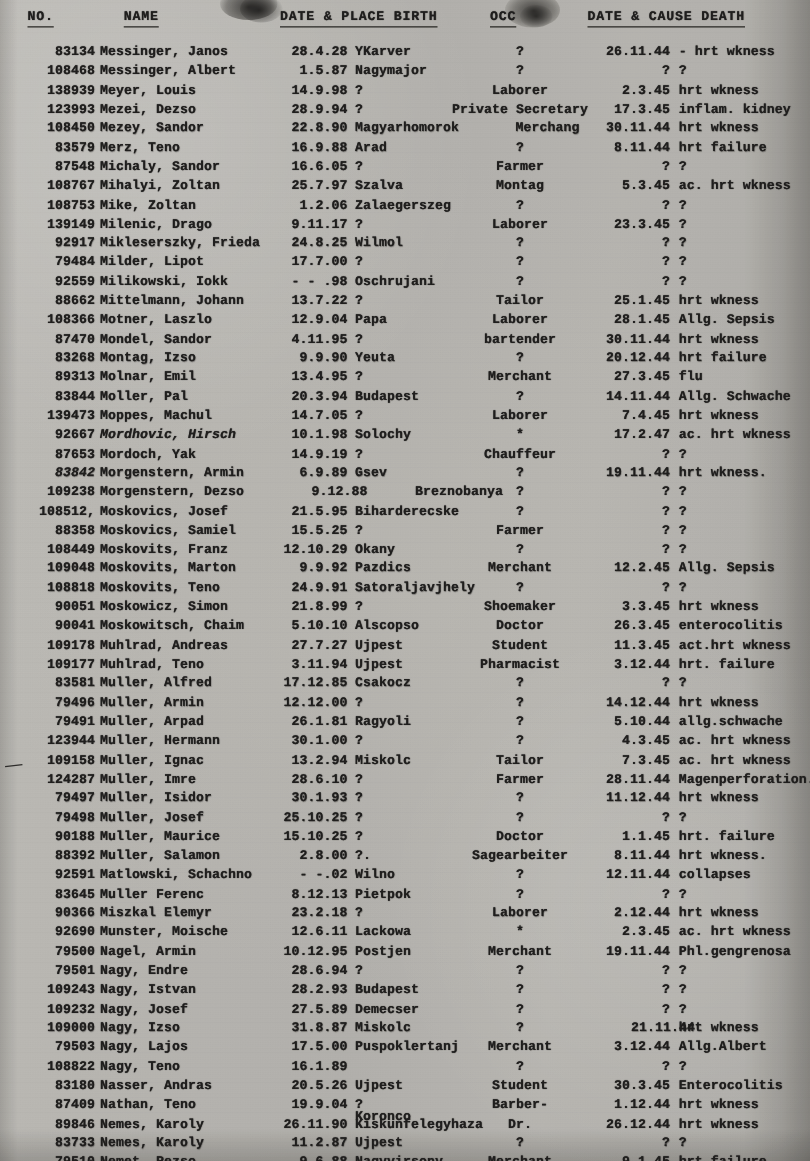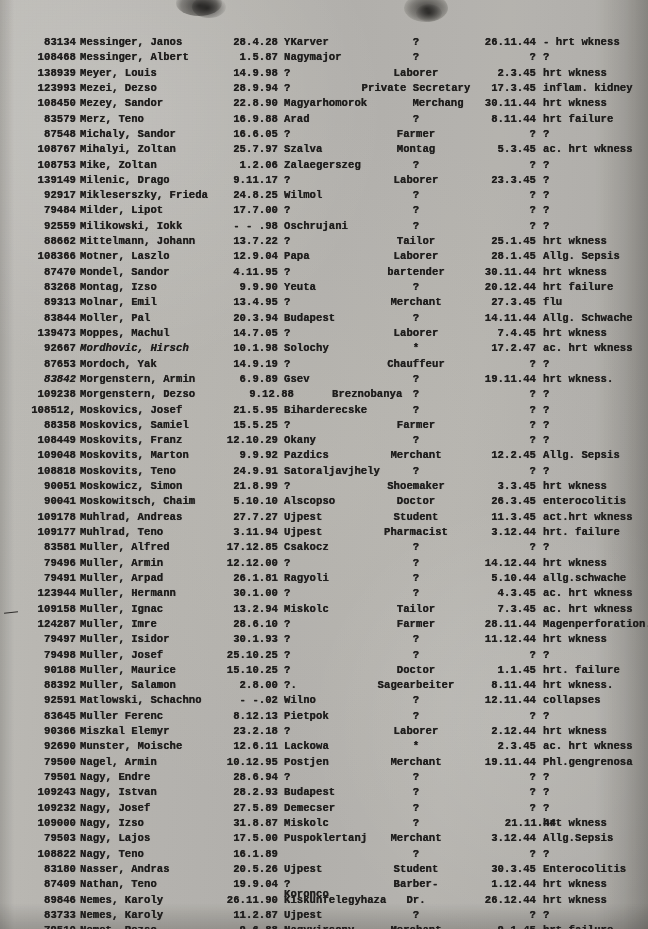--- a/index.html
+++ b/index.html
@@ -98,20 +98,27 @@
 <div id="left-edge"></div>
 <div id="right-band"></div>
 <div id="bottom-edge"></div>
 <div class="smudge" id="smudge-a"></div>
 <div class="smudge" id="smudge-b"></div>
 <div class="smudge" id="smudge-c"></div>
 <div class="smudge" id="smudge-d"></div>
 
 <div id="sheet">
 
+  <div id="header">
+    <div class="hcell ink" style="left:22px;"><span>NO.</span></div>
+    <div class="hcell ink" style="left:99px;"><span>NAME</span></div>
+    <div class="hcell ink" style="left:224px;"><span>DATE &amp; PLACE BIRTH</span></div>
+    <div class="hcell ink" style="left:392px;"><span>OCC</span></div>
+    <div class="hcell ink" style="left:470px;"><span>DATE &amp; CAUSE DEATH</span></div>
+  </div>
 
   <div id="rows">
       <div class="row">
         <div class="c ink c-no" style="left: 14px; width: 62px;">83134</div>
         <div class="c ink " style="left: 80px; width: 146px;">Messinger, Janos</div>
         <div class="c ink c-dob" style="left: 222px; width: 56px;">28.4.28</div>
         <div class="c ink " style="left: 284px; width: 116px;">YKarver</div>
         <div class="c ink c-occ" style="left: 352px; width: 128px;">?</div>
         <div class="c ink c-dod" style="left: 484px; width: 52px;">26.11.44</div>
         <div class="c ink " style="left: 543px; width: 105px;">- hrt wkness</div>
@@ -575,21 +582,21 @@
         <div class="c ink c-dod" style="left: 504px; width: 52px;">21.11.44</div>
         <div class="c ink " style="left: 543px; width: 105px;">hrt wkness</div>
       </div>
       <div class="row">
         <div class="c ink c-no" style="left: 14px; width: 62px;">79503</div>
         <div class="c ink " style="left: 80px; width: 146px;">Nagy, Lajos</div>
         <div class="c ink c-dob" style="left: 222px; width: 56px;">17.5.00</div>
         <div class="c ink " style="left: 284px; width: 116px;">Puspoklertanj</div>
         <div class="c ink c-occ" style="left: 352px; width: 128px;">Merchant</div>
         <div class="c ink c-dod" style="left: 484px; width: 52px;">3.12.44</div>
-        <div class="c ink " style="left: 543px; width: 105px;">Allg.Sepsis</div>
+        <div class="c ink " style="left: 543px; width: 105px;">Allg.Albert</div>
       </div>
       <div class="row">
         <div class="c ink c-no" style="left: 14px; width: 62px;">108822</div>
         <div class="c ink " style="left: 80px; width: 146px;">Nagy, Teno</div>
         <div class="c ink c-dob" style="left: 222px; width: 56px;">16.1.89</div>
         <div class="c ink " style="left: 284px; width: 116px; margin-top: 40px;">Koronco</div>
         <div class="c ink c-occ" style="left: 352px; width: 128px;">?</div>
         <div class="c ink c-dod" style="left: 484px; width: 52px;">?</div>
         <div class="c ink " style="left: 543px; width: 105px;">?</div>
       </div>

